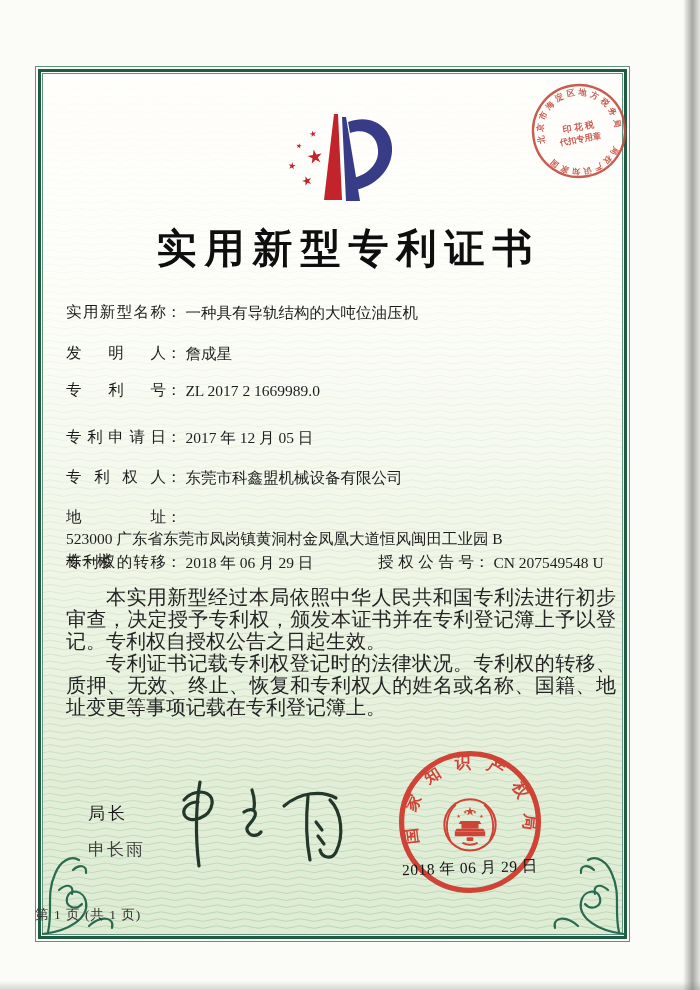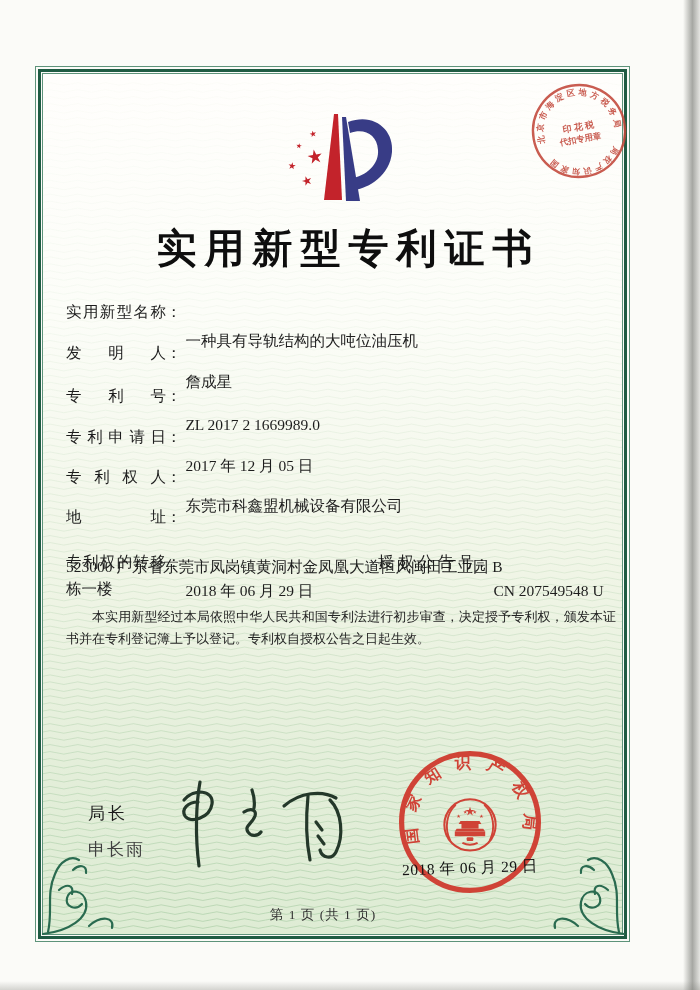--- a/index.html
+++ b/index.html
@@ -18,33 +18,33 @@
   .logo{position:absolute;left:276px;top:104px;width:132px;height:102px;z-index:3;}
   .tax-stamp{position:absolute;left:528px;top:80px;width:102px;height:102px;z-index:4;
              transform:rotate(-10deg);opacity:.88;}
   .title{position:absolute;left:35px;top:205px;width:595px;margin:16px;text-align:center;
          font-size:40px;font-weight:700;letter-spacing:8px;color:#0e0e0e;z-index:3;}
   .fields{position:absolute;left:66px;top:296px;width:552px;z-index:3;font-size:15.5px;color:#1d1d1d;}
   .frow{position:absolute;left:0;width:100%;}
   .flabel{display:inline-block;width:100px;text-align:justify;text-align-last:justify;vertical-align:top;}
   .fcolon::after{content:"：";}
   .fcolon{vertical-align:top;}
-  .fvalue{display:inline-block;vertical-align:top;max-width:438px;line-height:22px;margin-top:28px;}
+  .fvalue{display:inline-block;vertical-align:top;max-width:438px;line-height:22px;}
   .pair2{position:absolute;left:312px;top:0;}
   .pair2 .flabel{width:96px;}
-  .paras{position:absolute;left:66px;top:586px;width:550px;z-index:3;font-size:13px;line-height:22px;
-         color:#242424;text-align:justify;margin-top:20px;}
+  .paras{position:absolute;left:66px;top:586px;width:550px;z-index:3;font-size:20px;line-height:22px;
+         color:#242424;text-align:justify;}
   .paras p{margin:0;text-indent:2em;}
   .sig-title{position:absolute;left:88px;top:802px;font-size:17px;letter-spacing:3px;color:#1c1c1c;z-index:3;}
   .sig-name{position:absolute;left:88px;top:838px;font-size:17px;letter-spacing:2px;color:#404040;z-index:3;}
   .signature{position:absolute;left:160px;top:778px;width:190px;height:100px;z-index:4;}
   .seal{position:absolute;left:394px;top:746px;width:152px;height:152px;z-index:4;opacity:.93;}
   .seal-date{position:absolute;left:402px;top:858px;font-size:15.5px;letter-spacing:.5px;color:#141414;
              transform:rotate(-2deg);z-index:5;white-space:nowrap;}
-  .footer{position:absolute;left:35px;top:906px;width:576px;text-align:center;font-size:13.5px;
+  .footer{position:absolute;left:35px;top:906px;width:576px;text-align:left;font-size:13.5px;
           letter-spacing:1px;color:#333;z-index:3;}
   .flourish{position:absolute;top:846px;width:105px;height:92px;z-index:3;}
   .fl-left{left:39px;}
   .fl-right{left:523px;transform:scaleX(-1);}
   
   .edge-r{position:absolute;right:0;top:0;width:17px;height:100%;z-index:9;pointer-events:none;
           background:linear-gradient(90deg,rgba(0,0,0,0) 0%,rgba(96,98,92,.55) 55%,rgba(150,150,144,.22) 100%);}
   .edge-b{position:absolute;left:0;bottom:0;width:100%;height:9px;z-index:9;pointer-events:none;
           background:linear-gradient(0deg,rgba(110,110,104,.28),rgba(0,0,0,0));}
 </style>
@@ -243,21 +243,21 @@
 
     <div class="fields">
       <div class="frow" style="top:6px">
         <span class="flabel">实用新型名称</span><span class="fcolon"></span>
         <span class="fvalue">一种具有导轨结构的大吨位油压机</span>
       </div>
       <div class="frow" style="top:47px">
         <span class="flabel">发明人</span><span class="fcolon"></span>
         <span class="fvalue">詹成星</span>
       </div>
-      <div class="frow" style="top:90px">
+      <div class="frow" style="top:84px">
         <span class="flabel">专利号</span><span class="fcolon"></span>
         <span class="fvalue">ZL 2017 2 1669989.0</span>
       </div>
       <div class="frow" style="top:131px">
         <span class="flabel">专利申请日</span><span class="fcolon"></span>
         <span class="fvalue">2017 年 12 月 05 日</span>
       </div>
       <div class="frow" style="top:171px">
         <span class="flabel">专利权人</span><span class="fcolon"></span>
         <span class="fvalue">东莞市科鑫盟机械设备有限公司</span>
@@ -271,20 +271,21 @@
         <span class="fvalue">2018 年 06 月 29 日</span>
         <span class="pair2">
           <span class="flabel">授权公告号</span><span class="fcolon"></span>
           <span class="fvalue">CN 207549548 U</span>
         </span>
       </div>
     </div>
 
     <div class="paras">
       <p>本实用新型经过本局依照中华人民共和国专利法进行初步审查，决定授予专利权，颁发本证书并在专利登记簿上予以登记。专利权自授权公告之日起生效。</p>
+      <p>专利证书记载专利权登记时的法律状况。专利权的转移、质押、无效、终止、恢复和专利权人的姓名或名称、国籍、地址变更等事项记载在专利登记簿上。</p>
     </div>
 
     <div class="sig-title">局长</div>
     <div class="sig-name">申长雨</div>
     <svg class="signature" viewBox="0 0 190 100" xmlns="http://www.w3.org/2000/svg">
       <g fill="none" stroke="#24382a" stroke-width="3.2" stroke-linecap="round" stroke-linejoin="round">
         <path d="M40,4 C36,26 35,58 39,88"></path>
         <path d="M24,22 C34,10 54,12 52,26 C50,40 30,46 25,38 C21,31 28,24 38,24"></path>
         <path d="M92,12 C94,18 95,24 94,30"></path>
         <path d="M84,34 C90,30 97,31 95,38 C92,46 84,48 88,54 C91,59 98,58 101,54"></path>

